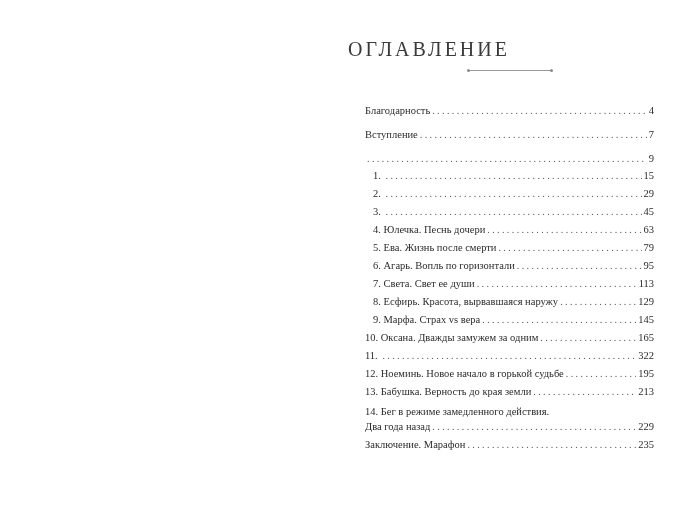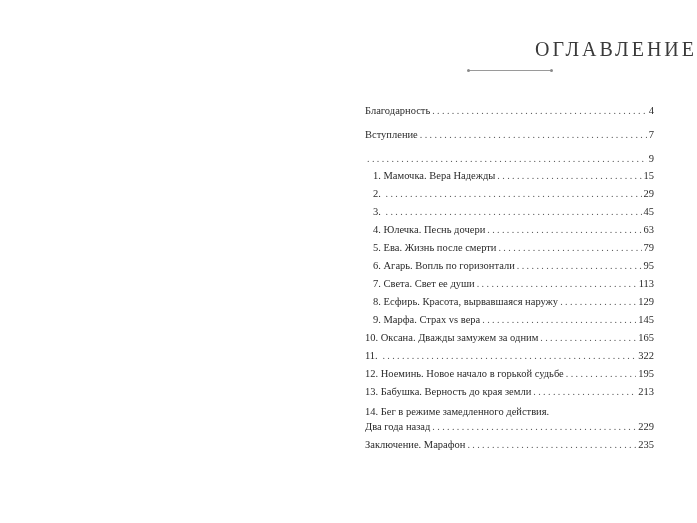--- a/index.html
+++ b/index.html
@@ -3,21 +3,21 @@
 <meta charset="utf-8">
 <style>
   html, body { margin:0; padding:0; }
   body {
     width:697px; height:523px; background:#ffffff; overflow:hidden; position:relative;
     font-family:"DejaVu Serif","Liberation Serif",serif; color:#2a2a2a;
   }
   .left-page { position:absolute; left:0; top:0; width:348px; height:523px; background:#ffffff; }
   .right-page { position:absolute; left:348px; top:0; width:349px; height:523px; background:#ffffff; }
   .title {
-    position:absolute; left:0; width:349px; top:38px; text-align:right;
+    position:absolute; left:0; width:349px; top:38px; text-align:left;
     font-family:"Liberation Serif","DejaVu Serif",serif; font-size:20px; letter-spacing:3px;
     color:#3a3a3a; font-weight:normal;
   }
   .rule {
     position:absolute; left:120px; top:70px; width:84px; height:1px; background:#9a9a9a;
   }
   .rule::before, .rule::after {
     content:""; position:absolute; top:-1px; width:3px; height:3px; background:#8a8a8a; border-radius:50%;
   }
   .rule::before { left:-1px; }
@@ -62,21 +62,21 @@
       <span class="dots">................................................................................</span>
       <span class="page">7</span>
     </div>
 
     <div class="row" style="top:152px">
       <span class="dots">................................................................................</span>
       <span class="page">9</span>
     </div>
 
     <div class="row" style="top:169px; left:8px; width:281px">
-      <span class="num">1.</span>&nbsp;<span class="label">Мамочка. Вера Надежды</span>
+      <span class="num">1.</span>&nbsp;
       <span class="dots">................................................................................</span>
       <span class="page">15</span>
     </div>
     <div class="row" style="top:187px; left:8px; width:281px">
       <span class="num">2.</span>&nbsp;
       <span class="dots">................................................................................</span>
       <span class="page">29</span>
     </div>
     <div class="row" style="top:205px; left:8px; width:281px">
       <span class="num">3.</span>&nbsp;

